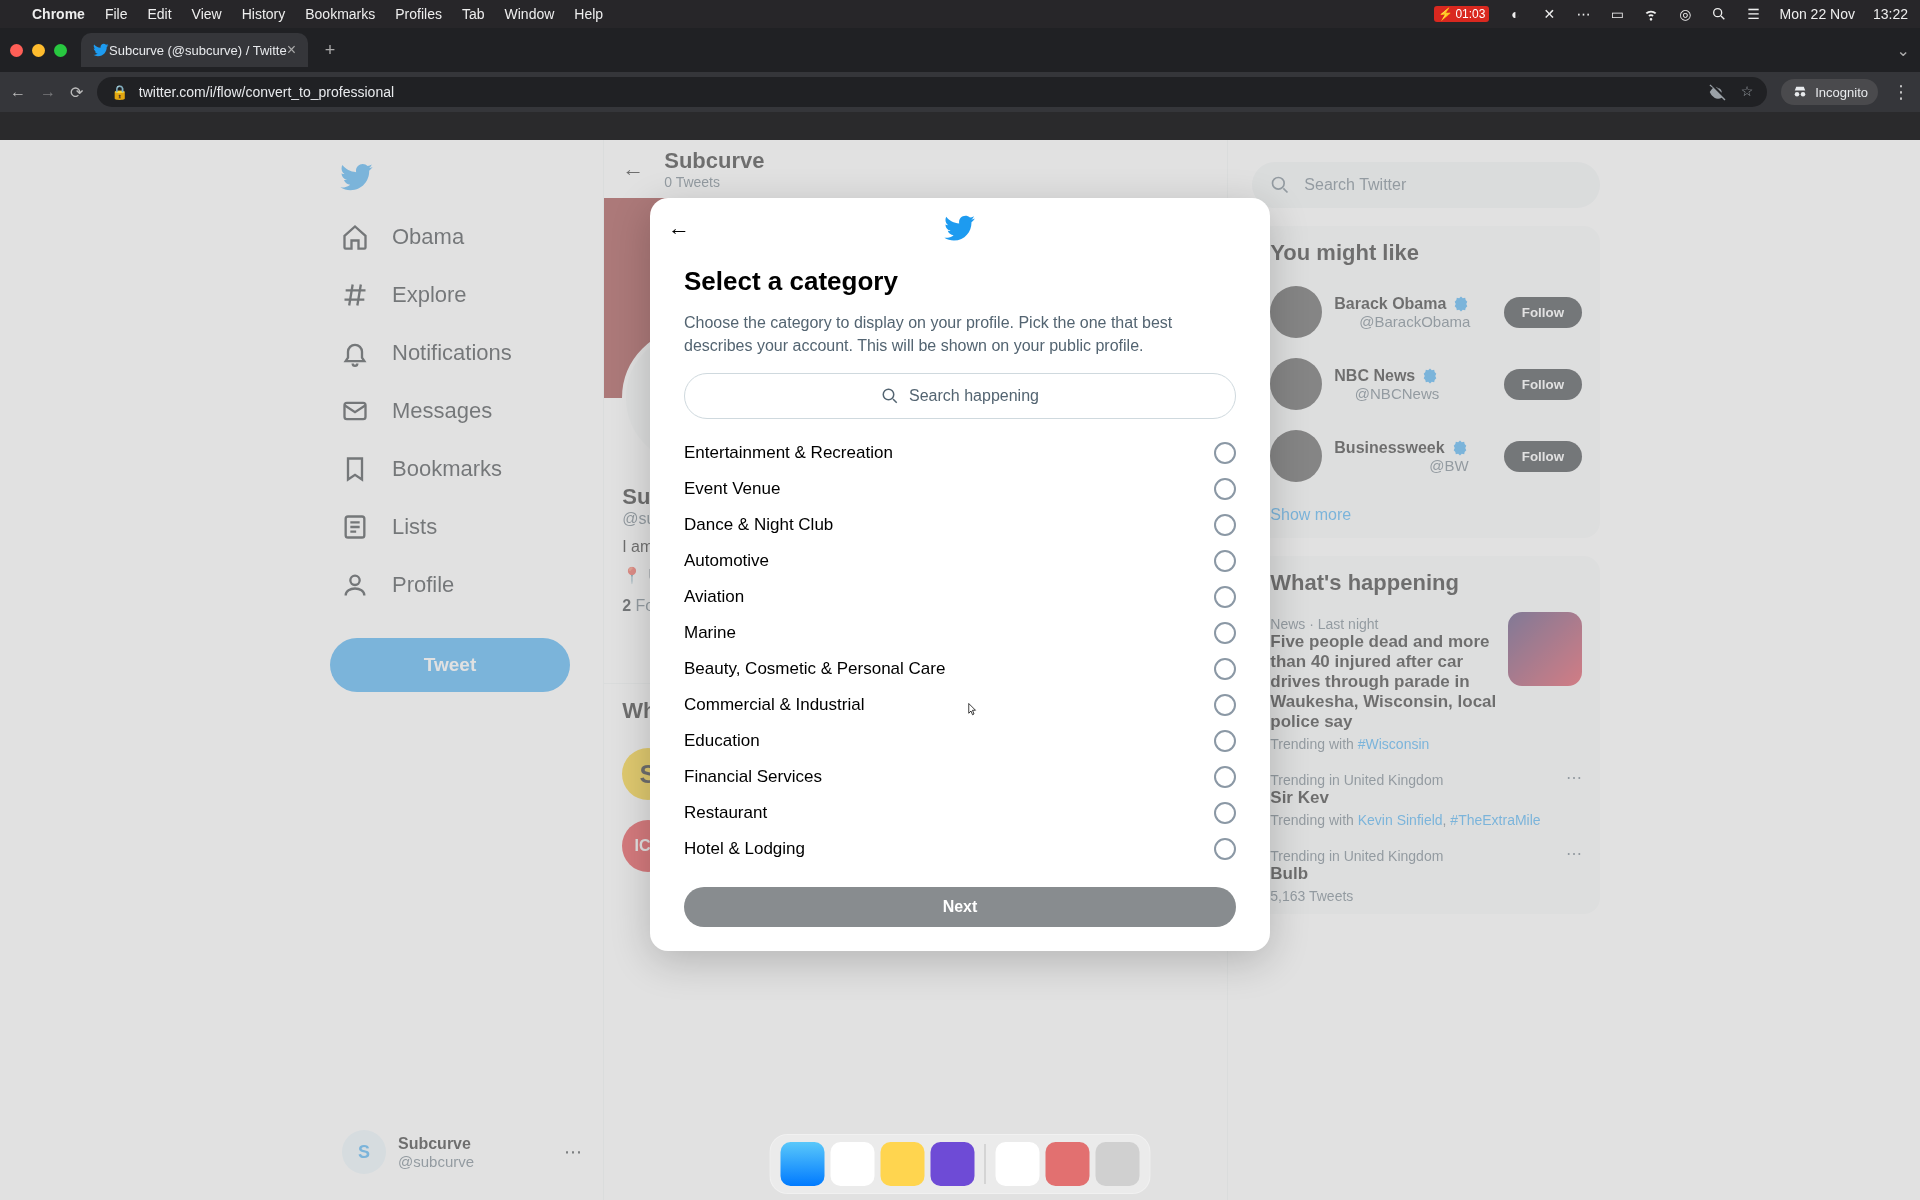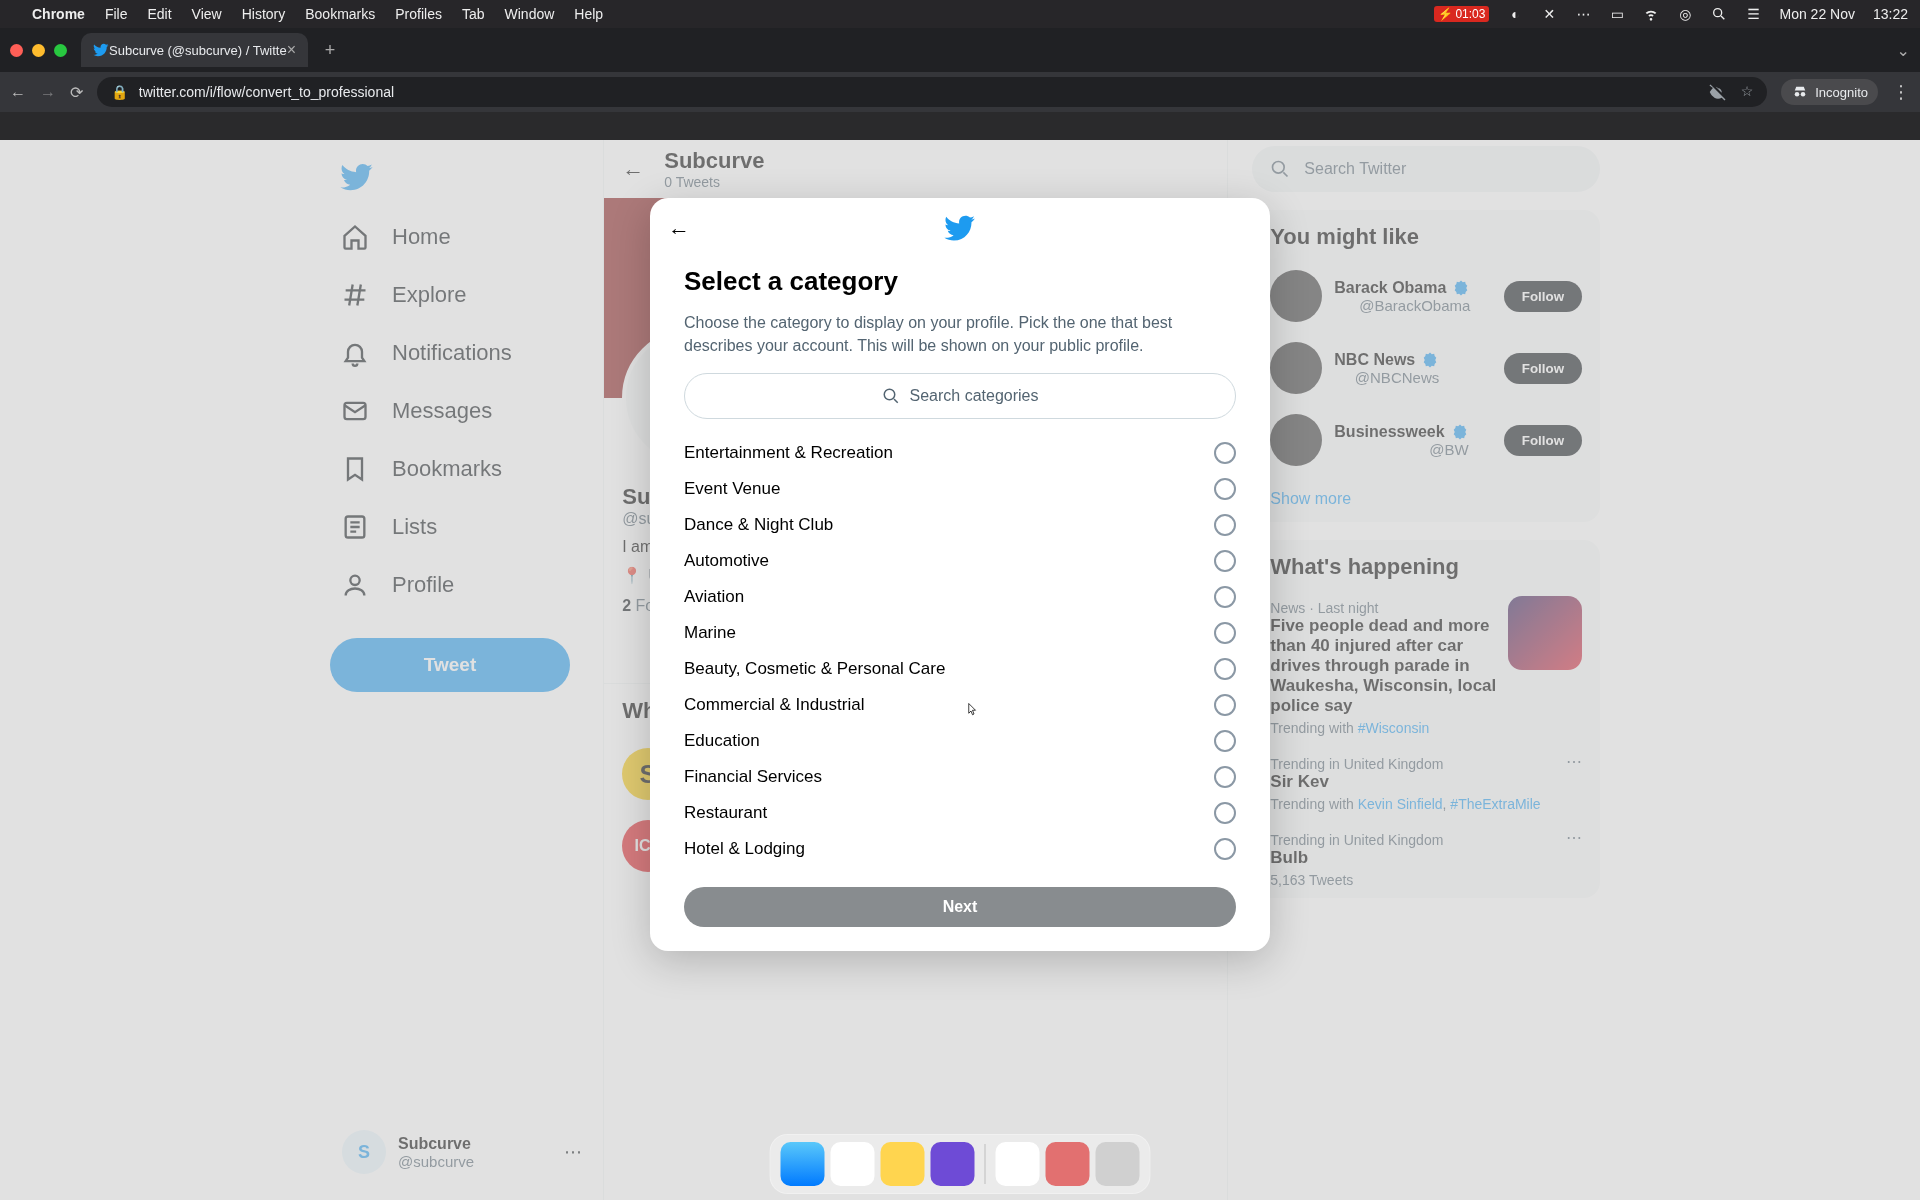--- a/index.html
+++ b/index.html
@@ -73,21 +73,21 @@
 
 .who-to-follow { padding: 14px 18px; font-size: 22px; font-weight:800; }
 .follow-row { display:flex; align-items:center; padding: 10px 18px; }
 .follow-row .av { width: 52px; height: 52px; border-radius: 50%; background: #fbca04; margin-right: 12px; display:flex; align-items:center; justify-content:center; font-weight:800; font-size: 26px; }
 .follow-row.ica .av { background: #e31b23; color:#fff; font-size:16px; }
 .follow-row .meta { font-size:14px; color:#536471; display:flex; align-items:center; gap:6px; }
 .follow-row .fname { font-weight:700; font-size:16px; display:flex; align-items:center; gap:6px; }
 .follow-row .fbtn { margin-left:auto; background:#0f1419; color:#fff; border:none; border-radius:20px; padding: 8px 18px; font-weight:700; }
 
 
-.rightcol { width: 380px; padding: 6px 0 0 24px; }
+.rightcol { width: 380px; padding: 22px 0 0 24px; }
 .searchbox { background:#eff3f4; border-radius: 24px; height: 46px; display:flex; align-items:center; padding: 0 18px; gap:14px; color:#536471; }
 .card { background:#f7f9f9; border-radius:16px; margin-top: 18px; padding: 14px 18px 0; }
 .card h3 { font-size:22px; font-weight:800; margin-bottom: 10px; }
 .sugg { display:flex; align-items:center; padding: 10px 0; }
 .sugg .av { width:52px; height:52px; border-radius:50%; background:#333; margin-right:12px; }
 .sugg .nm { font-weight:700; display:flex; align-items:center; gap:6px; }
 .sugg .hnd { color:#536471; font-size:15px;text-align:right; }
 .sugg .fbtn { margin-left:auto; background:#0f1419; color:#fff; border:none; border-radius:20px; padding:8px 18px; font-weight:700; }
 .show-more { color:#1d9bf0; padding: 14px 0; display:block; }
 
@@ -224,21 +224,21 @@
         <svg viewBox="0 0 24 24" width="34" height="34" fill="#1d9bf0">
               <path d="M23 4.9c-.8.4-1.7.6-2.6.8.9-.6 1.7-1.5 2-2.6-.9.5-1.9.9-2.9 1.1C18.6 3.3 17.4 2.8 16 2.8c-2.6 0-4.7 2.1-4.7 4.7 0 .4 0 .7.1 1.1C7.4 8.4 4 6.5 1.7 3.6c-.4.7-.6 1.5-.6 2.4 0 1.6.8 3.1 2.1 3.9-.8 0-1.5-.2-2.1-.6v.1c0 2.3 1.6 4.2 3.8 4.6-.4.1-.8.2-1.2.2-.3 0-.6 0-.9-.1.6 1.9 2.3 3.2 4.4 3.3-1.6 1.3-3.6 2-5.8 2-.4 0-.7 0-1.1-.1 2.1 1.3 4.5 2.1 7.1 2.1 8.5 0 13.2-7.1 13.2-13.2v-.6c.9-.7 1.7-1.5 2.3-2.4z"></path>
             </svg>
       </div>
       <div class="nav-item">
             <span class="nav-icon">
               <svg viewBox="0 0 24 24" width="28" height="28" fill="none" stroke="#0f1419" stroke-width="2">
                 <path d="M3 11l9-8 9 8v10a1 1 0 01-1 1h-5v-7h-6v7H4a1 1 0 01-1-1V11z"></path>
               </svg>
             </span>
-            <span>Home</span>
+            <span>Obama</span>
           </div>
       <div class="nav-item">
             <span class="nav-icon">
               <svg viewBox="0 0 24 24" width="28" height="28" fill="none" stroke="#0f1419" stroke-width="2">
                 <path d="M10 3L7 21M17 3l-3 18M4 8h17M3 16h17"></path>
               </svg>
             </span>
             <span>Explore</span>
           </div>
       <div class="nav-item">
@@ -447,21 +447,21 @@
     <div class="mbody">
       <h2>Select a category</h2>
       <p class="desc">Choose the category to display on your profile. Pick the one that best describes your account. This will be shown on your public profile.</p>
       <div class="msearch">
         <span>
             <svg viewBox="0 0 24 24" width="18" height="18" fill="none" stroke="#536471" stroke-width="2">
               <circle cx="10" cy="10" r="7"></circle>
               <path d="M16 16l5 5"></path>
             </svg>
           </span>
-        <span>Search categories</span>
+        <span>Search happening</span>
       </div>
       <div class="catlist" id="catlist">
           <div class="catrow">
             <span>Entertainment &amp; Recreation</span>
             <span class="radio"></span>
           </div>
           <div class="catrow">
             <span>Event Venue</span>
             <span class="radio"></span>
           </div>

